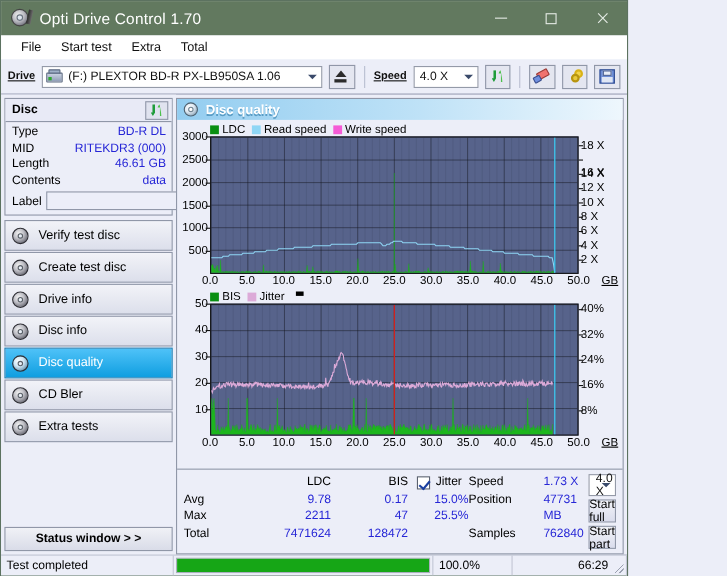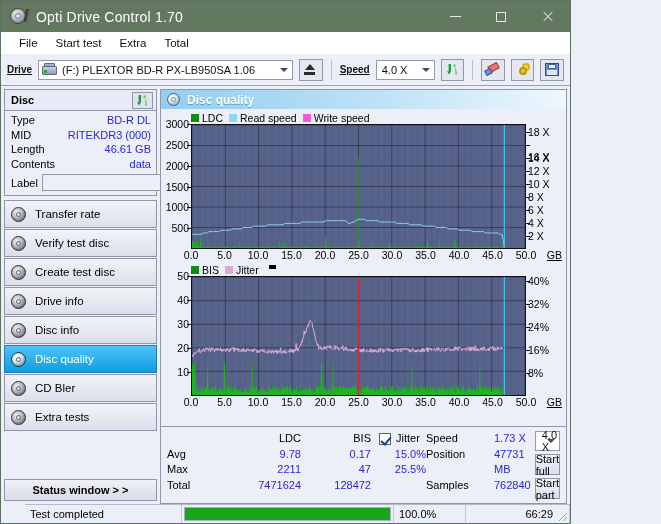--- a/index.html
+++ b/index.html
@@ -192,21 +192,21 @@
   .prow{ display:flex; line-height:15.5px;}
   .prow .lbl{ width:62px; color:#000;}
   .prow .val{ flex:1; color:#2626d6; text-align:left; padding-left:6px;}
   .btn-col{ flex:1; display:flex; flex-direction:column; gap:3px; align-items:stretch; padding-left:4px;}
   .btn-col .combo{ height:20px; }
   .actbtn{ height:21px; border:1px solid #9097a8; background:linear-gradient(#f2f3f8,#dadded);
            display:flex;align-items:center;justify-content:center; font-size:11px; color:#000;}
 
   
   .statusbar{ height:19px; display:flex; align-items:stretch; background:#eceef8;
-              border-top:1px solid #b4b9c9;margin-left:24px; }
+              border-top:1px solid #b4b9c9; }
   .sb-cell{ display:flex; align-items:center; padding:0 5px; font-size:11px; color:#000;
             border-right:1px solid #c2c6d4; }
   .sb-msg{ width:157px; }
   .sb-prog{ flex:1; position:relative; padding:0; }
   .progress-outer{ position:absolute; left:2px; top:2px; right:2px; bottom:2px; background:#fff;
                    border:1px solid #a9aebd; }
   .progress-fill{ position:absolute; left:0; top:0; bottom:0; background:#16a616; }
   .sb-pct{ width:72px; justify-content:flex-start;}
   .sb-time{ width:92px; justify-content:flex-end; border-right:none;}
   .grip{ width:12px; position:relative;}
@@ -332,27 +332,20 @@
             <span class="k">Label</span>
             <input class="label-input" type="text" value="" style="">
             <span class="label-btn">
               <span class="mini-disc"></span>
             </span>
           </div>
         </div>
       </div>
 
       <div class="navlist">
-        <div class="navbtn">
-          <span class="ico-nav">
-              <i class="d"></i>
-              <i class="h"></i>
-            </span>
-          <span>Transfer rate</span>
-        </div>
         <div class="navbtn">
           <span class="ico-nav">
               <i class="d"></i>
               <i class="h"></i>
             </span>
           <span>Verify test disc</span>
         </div>
         <div class="navbtn">
           <span class="ico-nav">
               <i class="d"></i>

